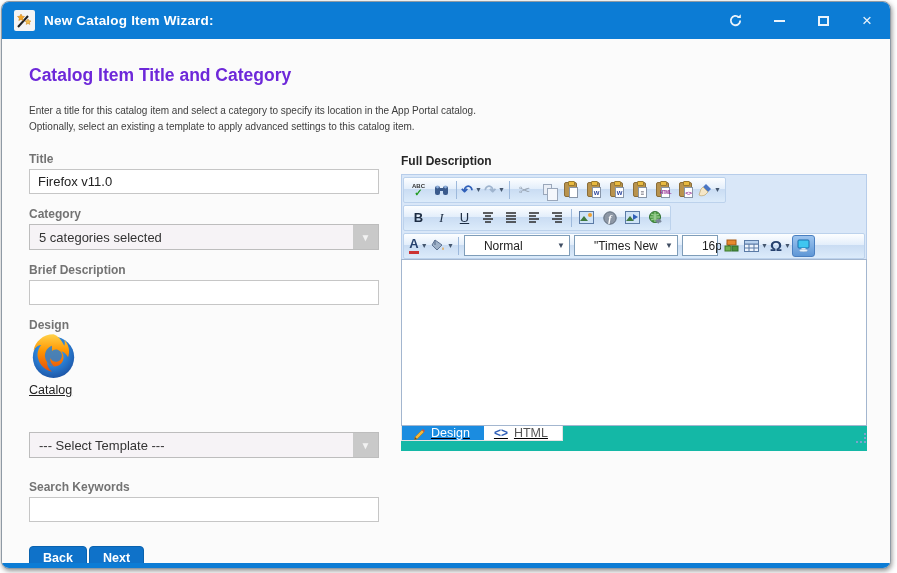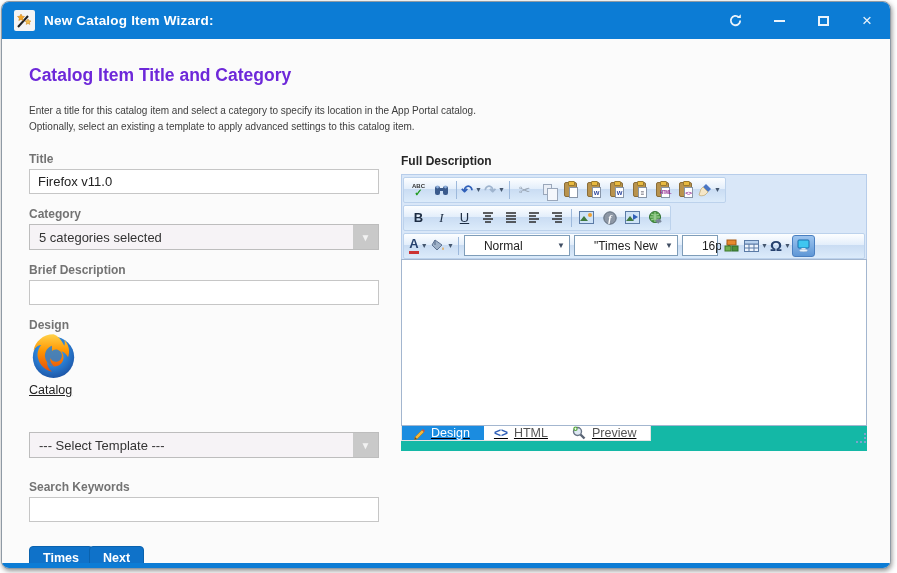--- a/index.html
+++ b/index.html
@@ -172,21 +172,21 @@
       <div class="combo" style="top:393px">
         <span class="sel">--- Select Template ---</span>
         <span class="cbtn">
             <span>▼</span>
           </span>
       </div>
 
       <div class="flabel" style="top:441px">Search Keywords</div>
       <input class="tinput" style="top: 458px;" value="">
 
-      <div class="navbtn" style="left:27px; top:507px">Times</div>
+      <div class="navbtn" style="left:27px; top:507px">Back</div>
       <div class="navbtn" style="left:87px; top:507px">Next</div>
 
       <div class="ed-label">Full Description</div>
 
       <div class="editor">
         <div class="ed-tools">
 
           <div class="trow">
             <div class="strip">
               <span class="tbtn">
@@ -396,29 +396,20 @@
                 <path d="M3 10 L10 3 L12 5 L5 12 L2.5 12.5 Z" fill="#f2b63c" stroke="#b07a14" stroke-width=".6"></path>
                 <path d="M10 3 L12 5 L13 4 L11 2 Z" fill="#d94a3a"></path>
                 <path d="M3 10 L2.5 12.5 L5 12 Z" fill="#6b4a1f"></path>
               </svg>
               <span>Design</span>
             </span>
             <span class="edtab">
               <span style="color:#2f5fb8;font-weight:bold;font-size:12px">&lt;&gt;</span>
               <span>HTML</span>
             </span>
-            <span class="edtab">
-              <svg width="14" height="14" viewBox="0 0 14 14">
-                <circle cx="5.5" cy="5.5" r="4" fill="#dfe9f4" stroke="#6a7687" stroke-width="1.4"></circle>
-                <path d="M8.5 8.5 L12.5 12.5" stroke="#5a6575" stroke-width="2.4"></path>
-                <circle cx="3.5" cy="2.8" r="2.2" fill="#57a63f"></circle>
-                <path d="M2.3 2.8 h2.4 M3.5 1.6 v2.4" stroke="#fff" stroke-width=".8"></path>
-              </svg>
-              <span>Preview</span>
-            </span>
           </div>
           <span class="grip">
               <i></i>
             </span>
         </div>
       </div>
 
     </div>
 
     <div class="bottom-strip"></div>

